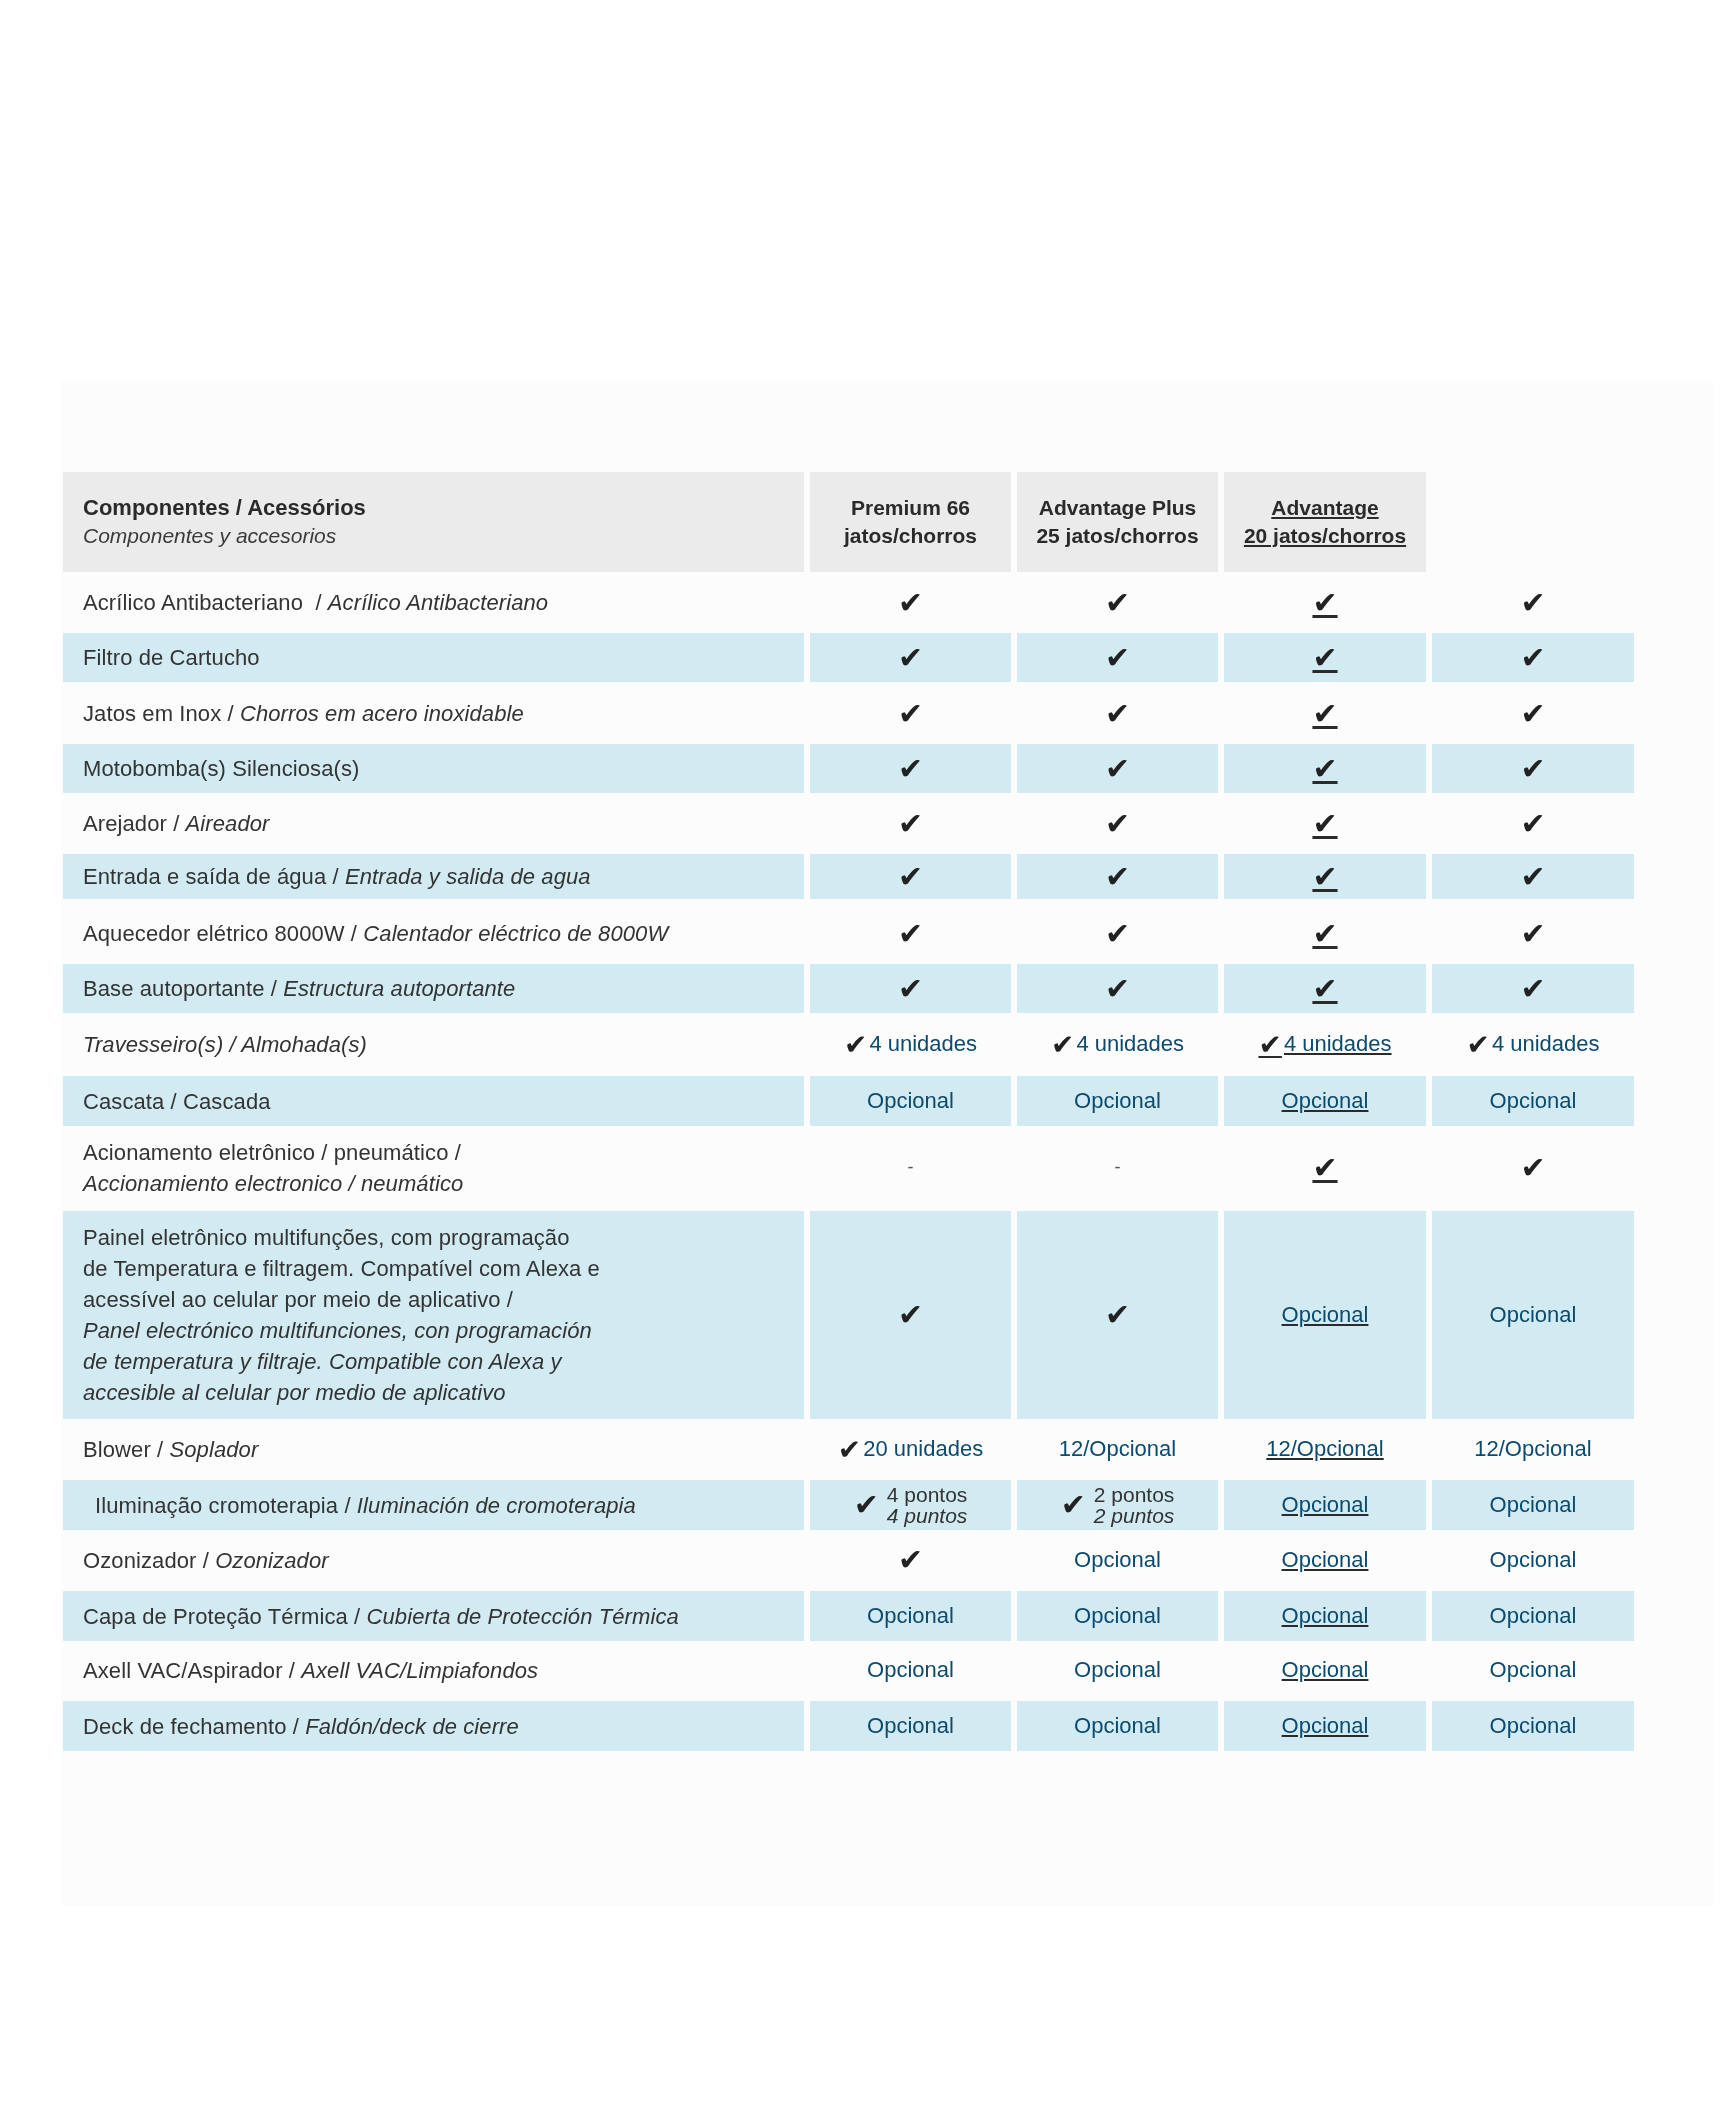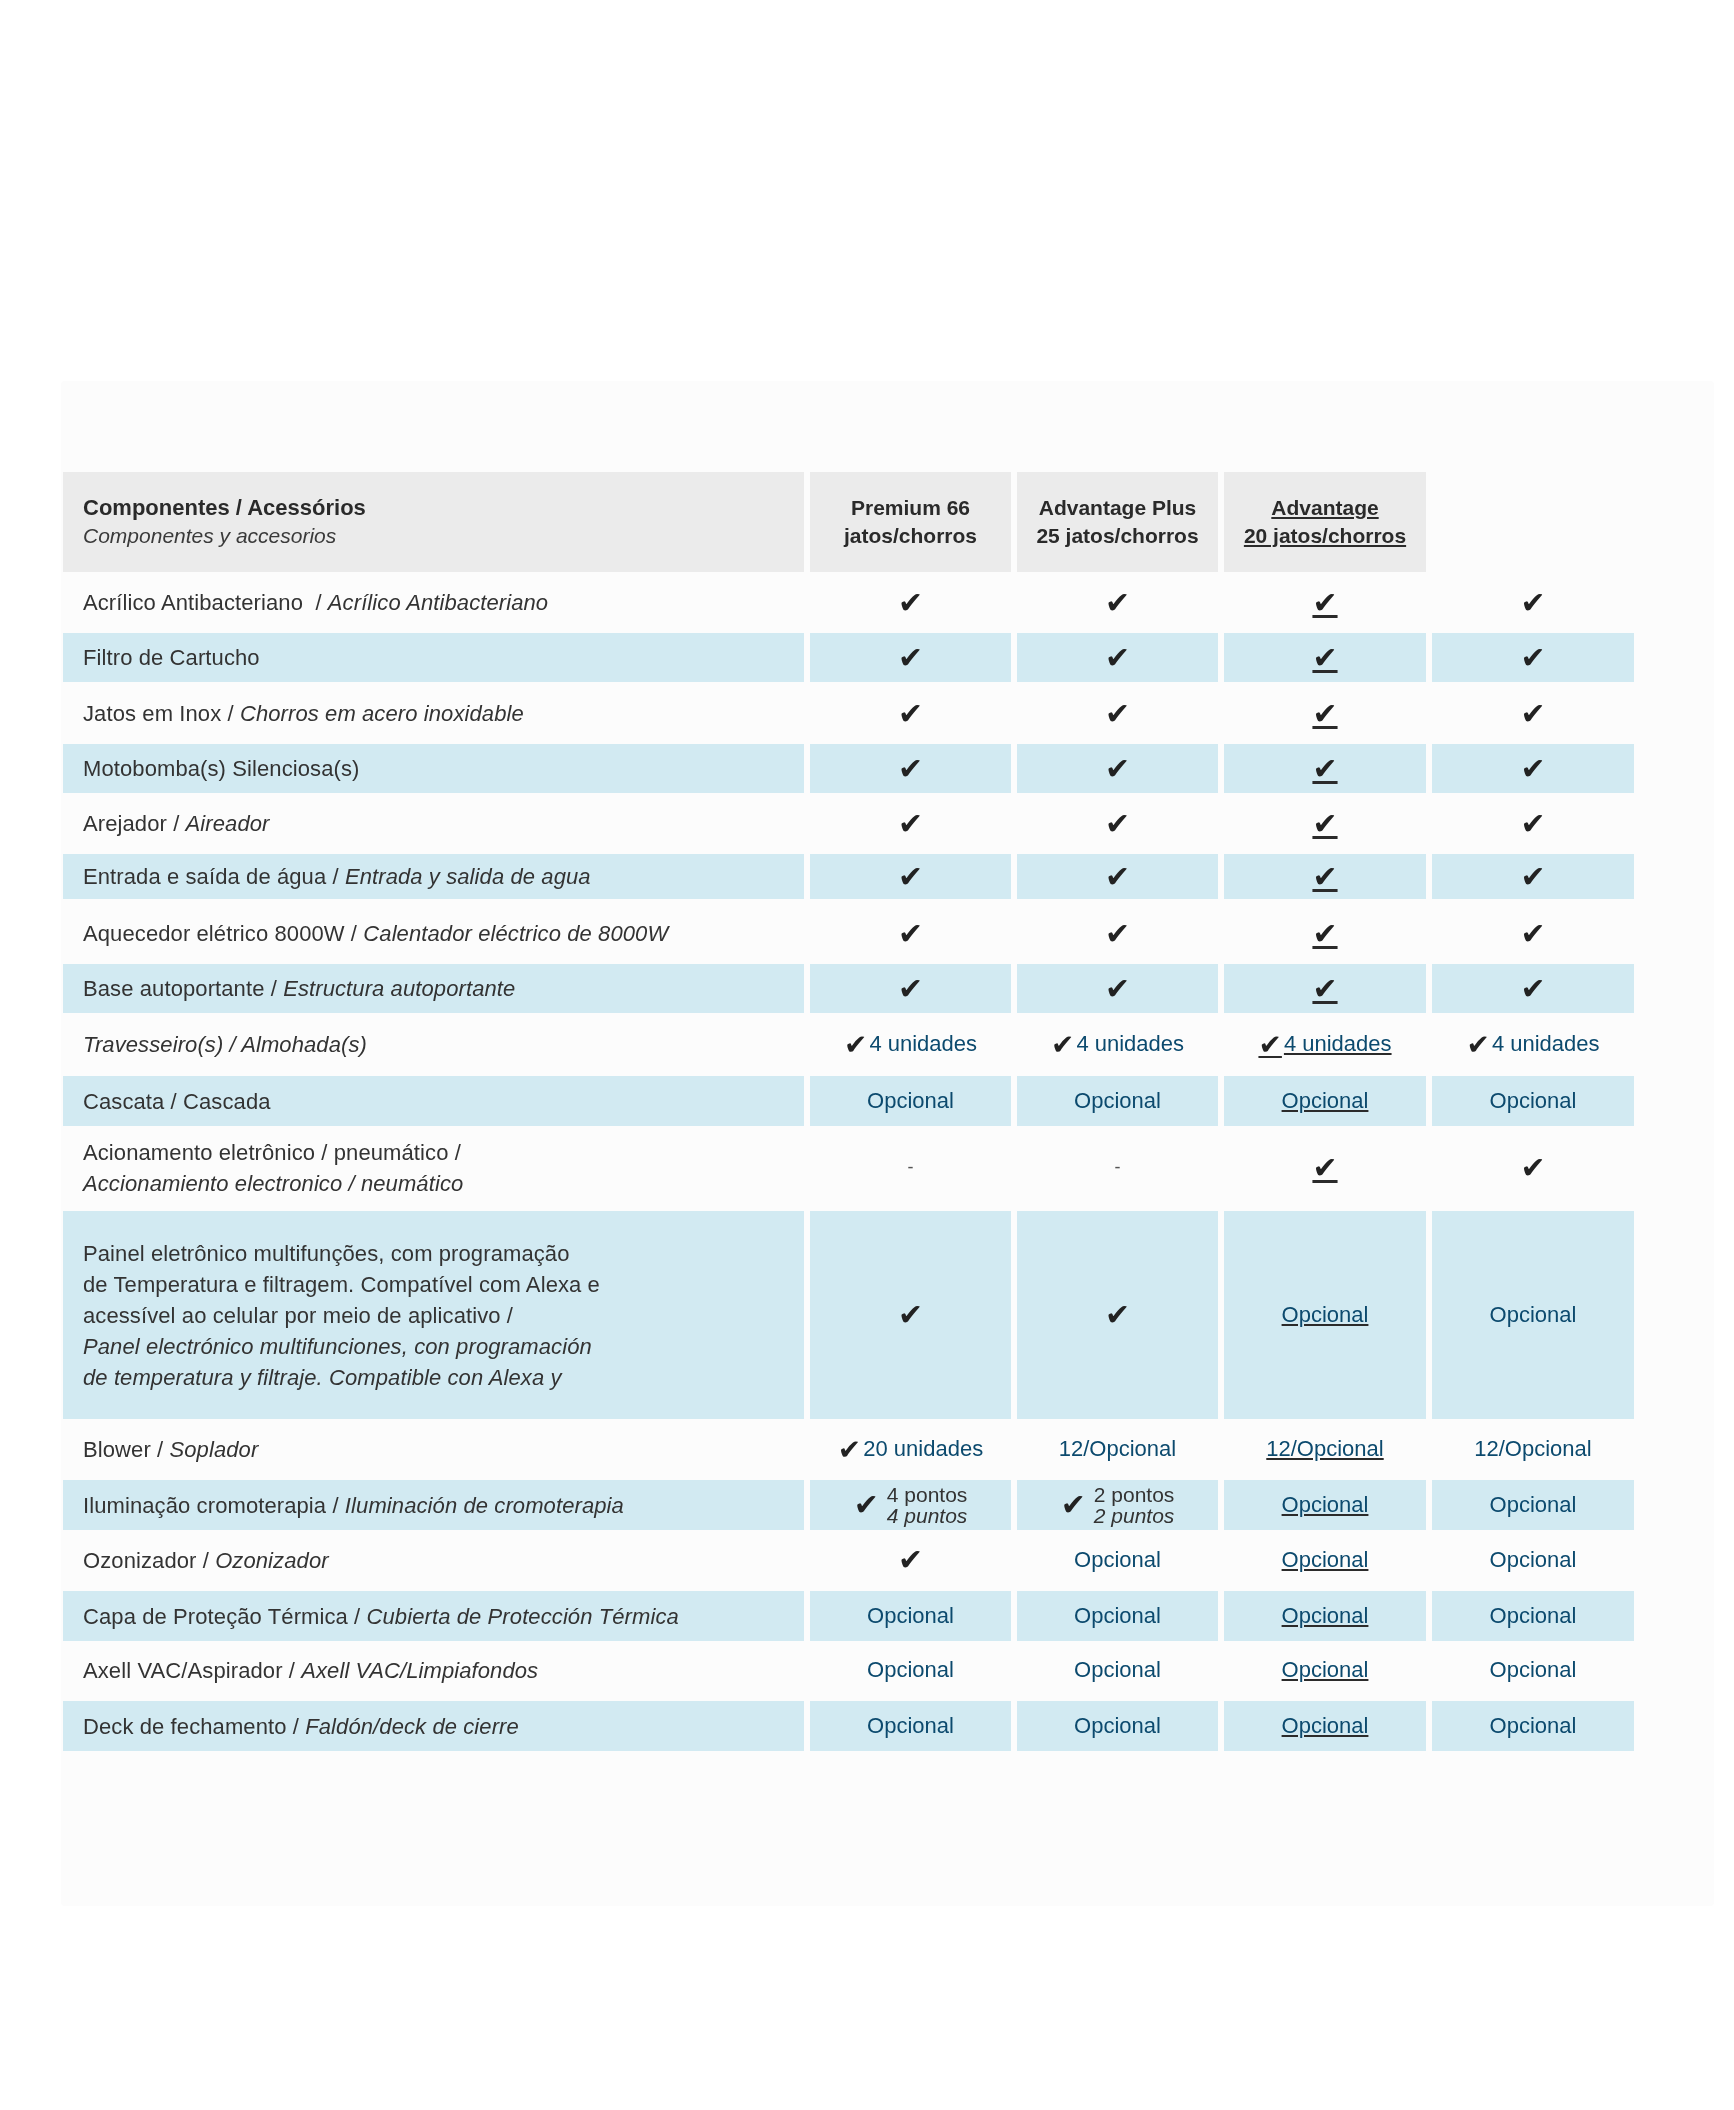--- a/index.html
+++ b/index.html
@@ -269,20 +269,21 @@
         </div>
       </div>
       <div class="row blue" style="top: 739px; height: 208px;">
         <div class="cell c0 multiline">
           <div class="label">
             <div>Painel eletrônico multifunções, com programação</div>
             <div>de Temperatura e filtragem. Compatível com Alexa e</div>
             <div>acessível ao celular por meio de aplicativo /</div>
             <div><i>Panel electrónico multifunciones, con programación</i></div>
             <div><i>de temperatura y filtraje. Compatible con Alexa y</i></div>
+            <div><i>accesible al celular por medio de aplicativo</i></div>
           </div>
         </div>
         <div class="cell c1">
           <span class="chk">✔</span>
         </div>
         <div class="cell c2">
           <span class="chk">✔</span>
         </div>
         <div class="cell c3">
           <span class="val">Opcional</span>
@@ -304,21 +305,21 @@
         </div>
         <div class="cell c3">
           <span class="val">12/Opcional</span>
         </div>
         <div class="cell c4">
           <span class="val">12/Opcional</span>
         </div>
       </div>
       <div class="row blue" style="top: 1008px; height: 50px;">
         <div class="cell c0">
-          <div class="label"><span style="white-space: pre;">Iluminação cromoterapia / </span><i>Iluminación de cromoterapia</i></div>
+          <div class="label"><span style="white-space: pre; margin-left: 12px;">Iluminação cromoterapia / </span><i>Iluminación de cromoterapia</i></div>
         </div>
         <div class="cell c1">
           <span class="two">
             <span class="chk">✔</span>
             <span class="lines">
               <span>4 pontos</span>
               <i>4 puntos</i>
             </span>
           </span>
         </div>

